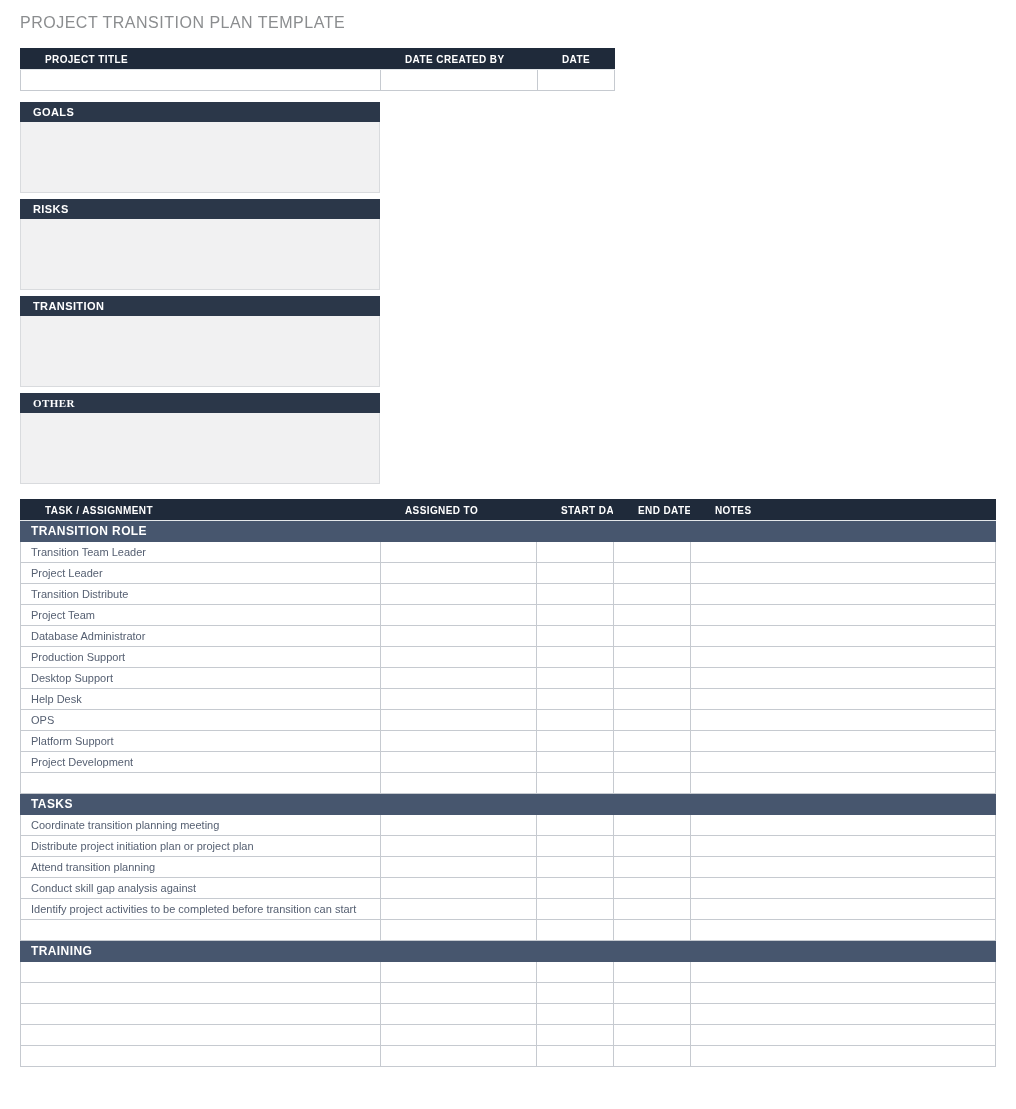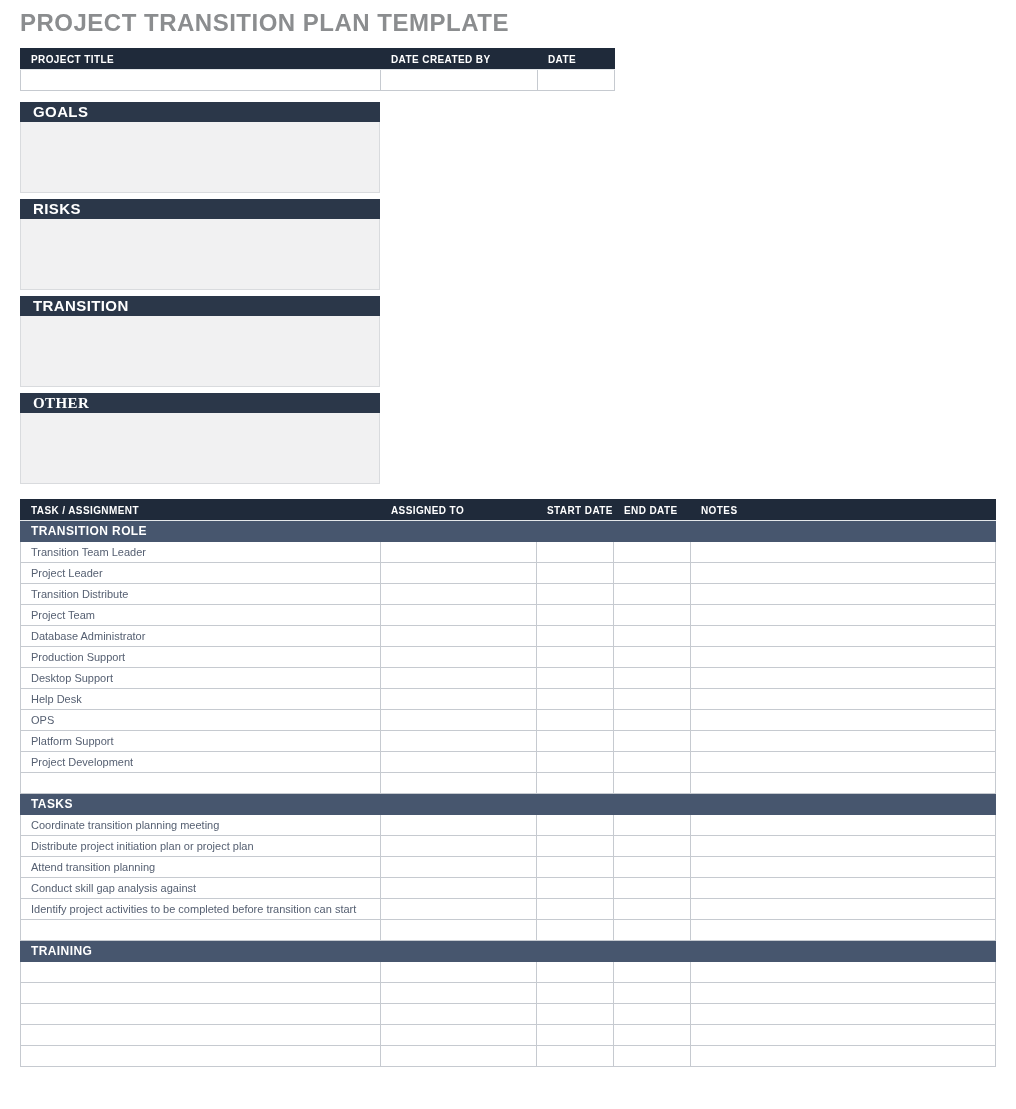--- a/index.html
+++ b/index.html
@@ -14,55 +14,55 @@
     --titlecolor:#8b8d8f;
   }
   *{box-sizing:border-box;}
   html,body{margin:0;padding:0;}
   body{
     width:1016px;height:1109px;overflow:hidden;background:#ffffff;
     font-family:"Liberation Sans",sans-serif;
   }
   .page{padding:12px 21px 0 20px;}
   .page-title{
-    margin:0 0 14px 0;font-size:24px;line-height:22px;font-weight:bold;
+    margin:0 0 14px 0;font-size:16px;line-height:22px;font-weight:normal;
     color:var(--titlecolor);letter-spacing:0.5px;
   }
   table{border-collapse:collapse;table-layout:fixed;}
   .info-table{width:594px;margin-bottom:11px;}
   .task-table{width:975px;margin-top:15px;}
   th,td{padding:0 8px;overflow:hidden;white-space:nowrap;}
   
   .head-row th{
     background:var(--header-bg);
     border:1px solid var(--header-bg);
     border-bottom:1px solid var(--lightline);
     color:#ffffff;font-size:10px;font-weight:bold;letter-spacing:0.4px;
-    text-align:left;height:21px;padding-left:10px;
+    text-align:left;height:21px;padding-left:24px;
   }
   .head-row th + th{border-left:1px solid #dfe3e8;}
   
   .group-row td{
     background:var(--group-bg);
     border:1px solid var(--group-bg);
     color:#ffffff;font-size:12px;font-weight:bold;letter-spacing:0.4px;
     height:21px;padding-left:10px;
   }
   .group-row td + td{border-left:1px solid #b9c0cb;}
   
   .data-row td{
     background:#ffffff;border:1px solid var(--grid);
     color:var(--rowtext);font-size:11px;height:21px;padding-left:10px;
   }
   
   .section{width:360px;margin-bottom:6px;}
   .section:last-child{margin-bottom:12px;font-family:Liberation Serif, serif;}
   .section-bar{
     height:20px;line-height:20px;background:var(--bar-bg);
-    color:#ffffff;font-size:15px;font-weight:bold;letter-spacing:0.4px;
+    color:#ffffff;font-size:11px;font-weight:bold;letter-spacing:0.4px;
     padding-left:13px;
   }
   .section-content{
     height:71px;background:var(--panel-bg);
     border:1px solid var(--panel-border);border-top:none;
   }
 </style>
 </head>
 <body>
 

